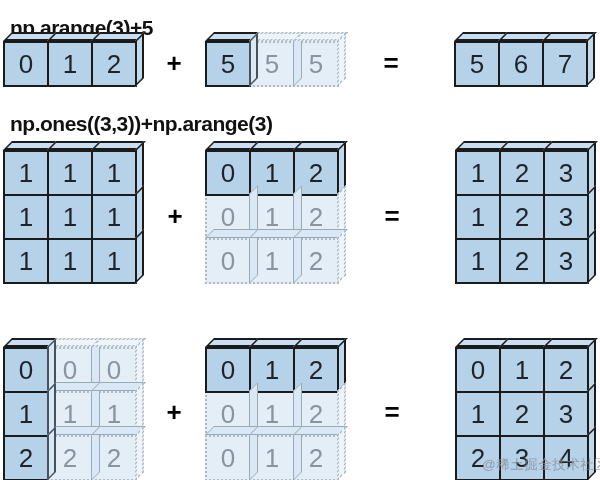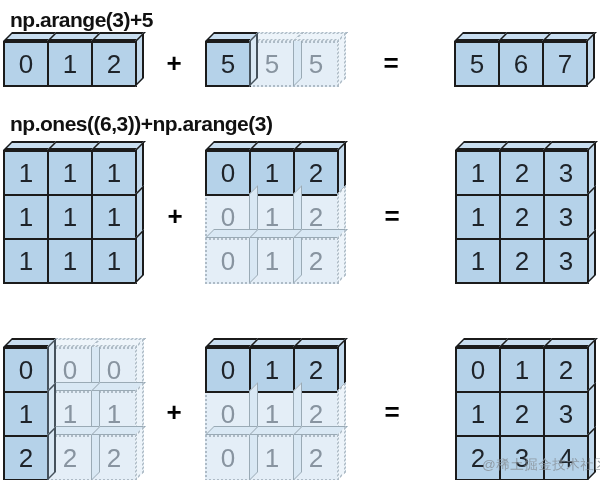--- a/index.html
+++ b/index.html
@@ -14,21 +14,21 @@
   }
   .title {
     position: absolute;
     margin: 0;
     font-size: 21px;
     font-weight: 700;
     letter-spacing: -0.5px;
     color: #111;
     white-space: nowrap;
   }
-  #t0 { left: 10px; top: 8px; text-align: center; }
+  #t0 { left: 10px; top: 16px; text-align: center; }
   #t1 { left: 10px; top: 112px; }
   #t2 { left: 8px;  top: 305px; }
 
   .op {
     position: absolute;
     font-size: 26px;
     font-weight: 700;
     color: #000;
     transform: translate(-50%, -54%);
     line-height: 1;
@@ -124,21 +124,21 @@
   <div class="matrix" id="m02">
       <div class="cell s" style="left: 0px; top: 0px;">5</div>
       <div class="strip sx top-s" style="left: 0px; top: -9px; width: 46px; height: 9px;"></div>
       <div class="cell s" style="left: 44px; top: 0px;">6</div>
       <div class="strip sx top-s" style="left: 44px; top: -9px; width: 46px; height: 9px;"></div>
       <div class="cell s" style="left: 88px; top: 0px;">7</div>
       <div class="strip sx top-s" style="left: 88px; top: -9px; width: 46px; height: 9px;"></div>
       <div class="strip sy side-s" style="left: 132px; top: 0px; width: 9px; height: 46px;"></div>
     </div>
 
-  <h2 class="title" id="t1">np.ones((6,3))+np.arange(3)</h2>
+  <h2 class="title" id="t1">np.ones((3,3))+np.arange(3)</h2>
   <span class="op" id="p1">+</span>
   <span class="op" id="e1">=</span>
   <div class="matrix" id="m10">
       <div class="cell s" style="left: 0px; top: 0px;">1</div>
       <div class="strip sx top-s" style="left: 0px; top: -9px; width: 46px; height: 9px;"></div>
       <div class="cell s" style="left: 44px; top: 0px;">1</div>
       <div class="strip sx top-s" style="left: 44px; top: -9px; width: 46px; height: 9px;"></div>
       <div class="cell s" style="left: 88px; top: 0px;">1</div>
       <div class="strip sx top-s" style="left: 88px; top: -9px; width: 46px; height: 9px;"></div>
       <div class="strip sy side-s" style="left: 132px; top: 0px; width: 9px; height: 46px;"></div>

